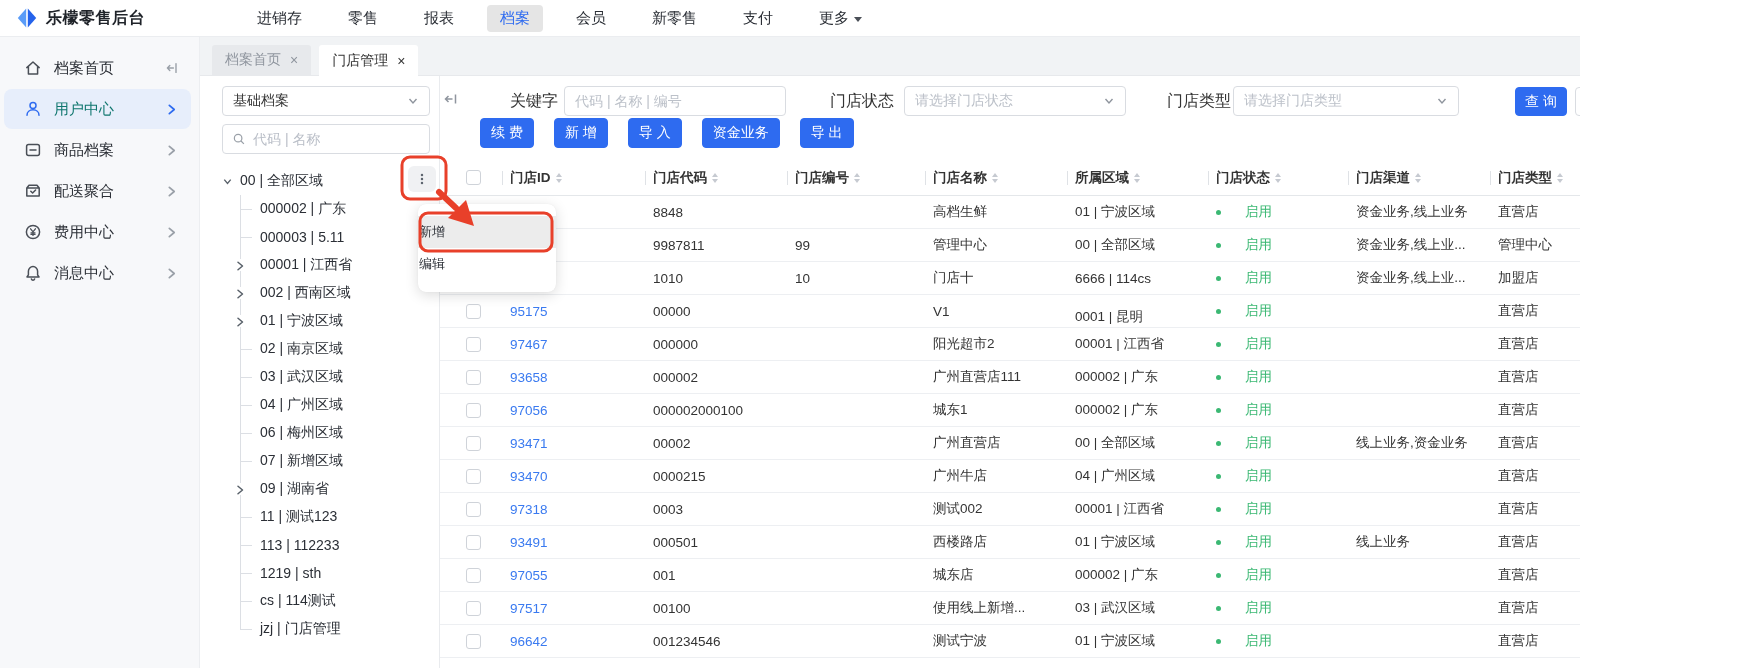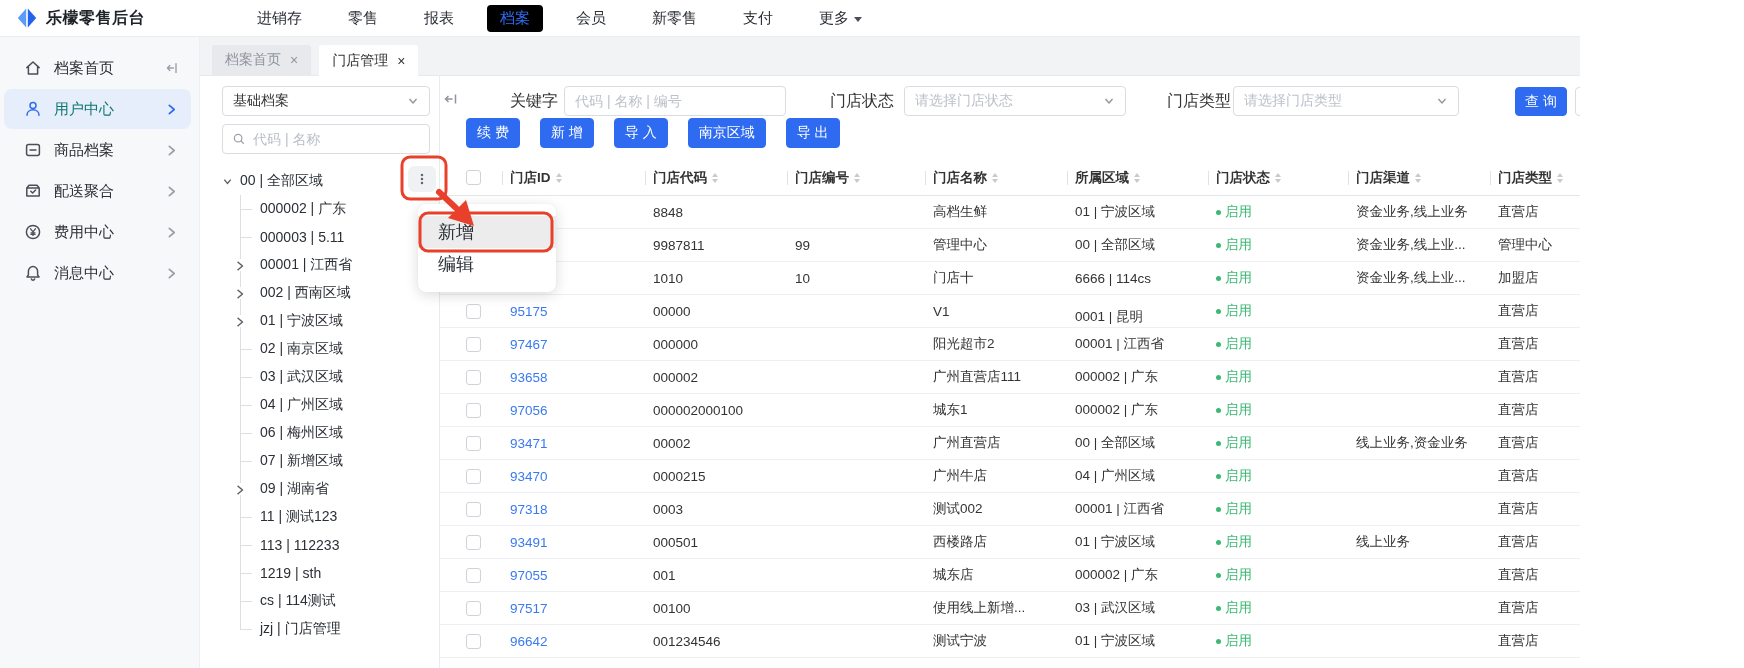--- a/index.html
+++ b/index.html
@@ -8,21 +8,21 @@
   .page { position:relative; width:1580px; height:668px; overflow:hidden; background:#fff; }
 
   
   .topnav { position:absolute; left:0; top:0; width:1744px; height:37px; background:#fff;
             border-bottom:1px solid #ebedf0; display:flex; align-items:center; z-index:5; }
   .brand { display:flex; align-items:center; gap:8px; margin-left:16px; width:190px; }
   .brand-name { font-size:16px; font-weight:700; color:#1f2329; letter-spacing:.5px; }
   .nav-menu { display:flex; align-items:center; margin-left:28px; }
   .nav-item { margin:0 10px; padding:4px 13px; font-size:15px; color:#2b2f36; border-radius:4px;
               cursor:pointer; display:flex; align-items:center; gap:5px; white-space:nowrap; }
-  .nav-item.active { background:#000000; color:#2e6bf0; }
+  .nav-item.active { background:#e5e5e5; color:#2e6bf0; }
   .caret-down-sm { width:0; height:0; border-left:4px solid transparent; border-right:4px solid transparent;
                    border-top:5px solid #4a4f57; margin-top:2px; }
 
   
   .sidebar { position:absolute; left:0; top:37px; width:200px; bottom:0; background:#f7f8fa;
              border-right:1px solid #eceef1; padding-top:10px; }
   .side-item { height:40px; display:flex; align-items:center; gap:12px; padding:0 12px 0 20px;
                margin:1px 8px 1px 4px; border-radius:8px; font-size:15px; color:#2b2f36; cursor:pointer; }
   .side-item.active { background:#e7eefb; color:#0f766e;justify-content:flex-end; }
   .side-icon { width:18px; height:18px; color:#4a4f57; flex:0 0 auto; }
@@ -76,45 +76,45 @@
   .fselect .ph { color:#bcc1c9; }
   .fselect .sel-caret { margin-left:auto; color:#8f959e; width:12px; height:12px; }
   .collapse-filter { position:absolute; left:2px; top:14px; width:18px; height:18px; color:#8f959e; cursor:pointer; }
 
   .btn { display:inline-flex; align-items:center; justify-content:center; border-radius:4px; font-size:14px;
          font-family:inherit; cursor:pointer; white-space:nowrap; }
   .btn-primary { background:#2e6bf0; color:#fff; border:1px solid #2e6bf0; }
   .btn-plain { background:#fff; color:#333; border:1px solid #d9dce1; }
   .btn-query { position:absolute; left:1075px; top:11px; width:52px; height:29px; }
   .btn-reset { position:absolute; left:1135px; top:11px; width:56px; height:29px; }
-  .toolbar { position:absolute; left:26px; top:42px; display:flex; gap:20px; }
+  .toolbar { position:absolute; left:40px; top:42px; display:flex; gap:20px; }
   .toolbar .btn { height:30px; padding:0 10px; min-width:46px; }
 
   
   .table { position:absolute; left:0; right:0; top:84px; bottom:0; overflow:hidden; font-size:13.5px; }
   .trow { display:flex; align-items:center; }
   .thead { height:36px; border-bottom:1px solid #e4e7ea; color:#333; font-weight:700; }
   .tbodyrow { height:33px; border-bottom:1px solid #edeff2; color:#333; }
   .cell { height:100%; display:flex; align-items:center; padding-left:8px; overflow:hidden; white-space:nowrap; flex:0 0 auto; }
   .cell.cb-cell { padding-left:26px; }
   .th { position:relative; }
   .th:not(.cb-cell)::before { content:''; position:absolute; left:0; top:11px; height:14px; width:1px; background:#dfe2e6; }
   .sorter { display:inline-flex; flex-direction:column; gap:2px; margin-left:5px; }
   .sorter i { display:block; width:0; height:0; border-left:3.5px solid transparent; border-right:3.5px solid transparent; }
   .sorter .up { border-bottom:4.5px solid #c6cad1; }
   .sorter .dn { border-top:4.5px solid #c6cad1; }
   .cb { width:15px; height:15px; border:1px solid #cfd3d9; border-radius:3px; background:#fff; flex:0 0 auto; cursor:pointer; }
   .id-link { color:#3a7af0; cursor:pointer; }
-  .status-ok { color:#3bb873; display:flex; align-items:center; gap:4px;justify-content:flex-end; }
+  .status-ok { color:#3bb873; display:flex; align-items:center; gap:24px;justify-content:flex-end; }
   .status-ok .dot { width:5px; height:5px; border-radius:50%; background:#3bb873; }
 
   
   .ctx-menu { position:absolute; left:418px; top:204px; width:138px; background:#fff; border-radius:8px;
               box-shadow:0 3px 14px rgba(0,0,0,.14), 0 0 1px rgba(0,0,0,.08); padding:12px 0; z-index:8; }
-  .ctx-item { height:32px; line-height:32px; padding-left:20px; font-size:18px; color:#2b2f36; cursor:pointer; }
+  .ctx-item { height:32px; line-height:32px; padding-left:1px; font-size:13px; color:#2b2f36; cursor:pointer; }
   .ctx-item.hl { background:#ececec; }
   .anno { position:absolute; inset:0; z-index:9; pointer-events:none; }
 </style>
 </head>
 <body>
 
 <div class="page">
 
   <div class="topnav">
     <div class="brand">
@@ -346,21 +346,21 @@
           </svg>
         </div>
 
         <button class="btn btn-primary btn-query">查 询</button>
         <button class="btn btn-plain btn-reset">重 置</button>
 
         <div class="toolbar" id="toolbar">
             <button class="btn btn-primary">续 费</button>
             <button class="btn btn-primary">新 增</button>
             <button class="btn btn-primary">导 入</button>
-            <button class="btn btn-primary">南京区域</button>
+            <button class="btn btn-primary">资金业务</button>
             <button class="btn btn-primary">导 出</button>
           </div>
 
         <div class="table">
           <div class="trow thead" id="thead">
               <div class="cell cb-cell th" style="width: 62px;">
                 <span class="cb"></span>
               </div>
               <div class="cell th" style="width: 143px;">
                 <span>门店ID</span>

